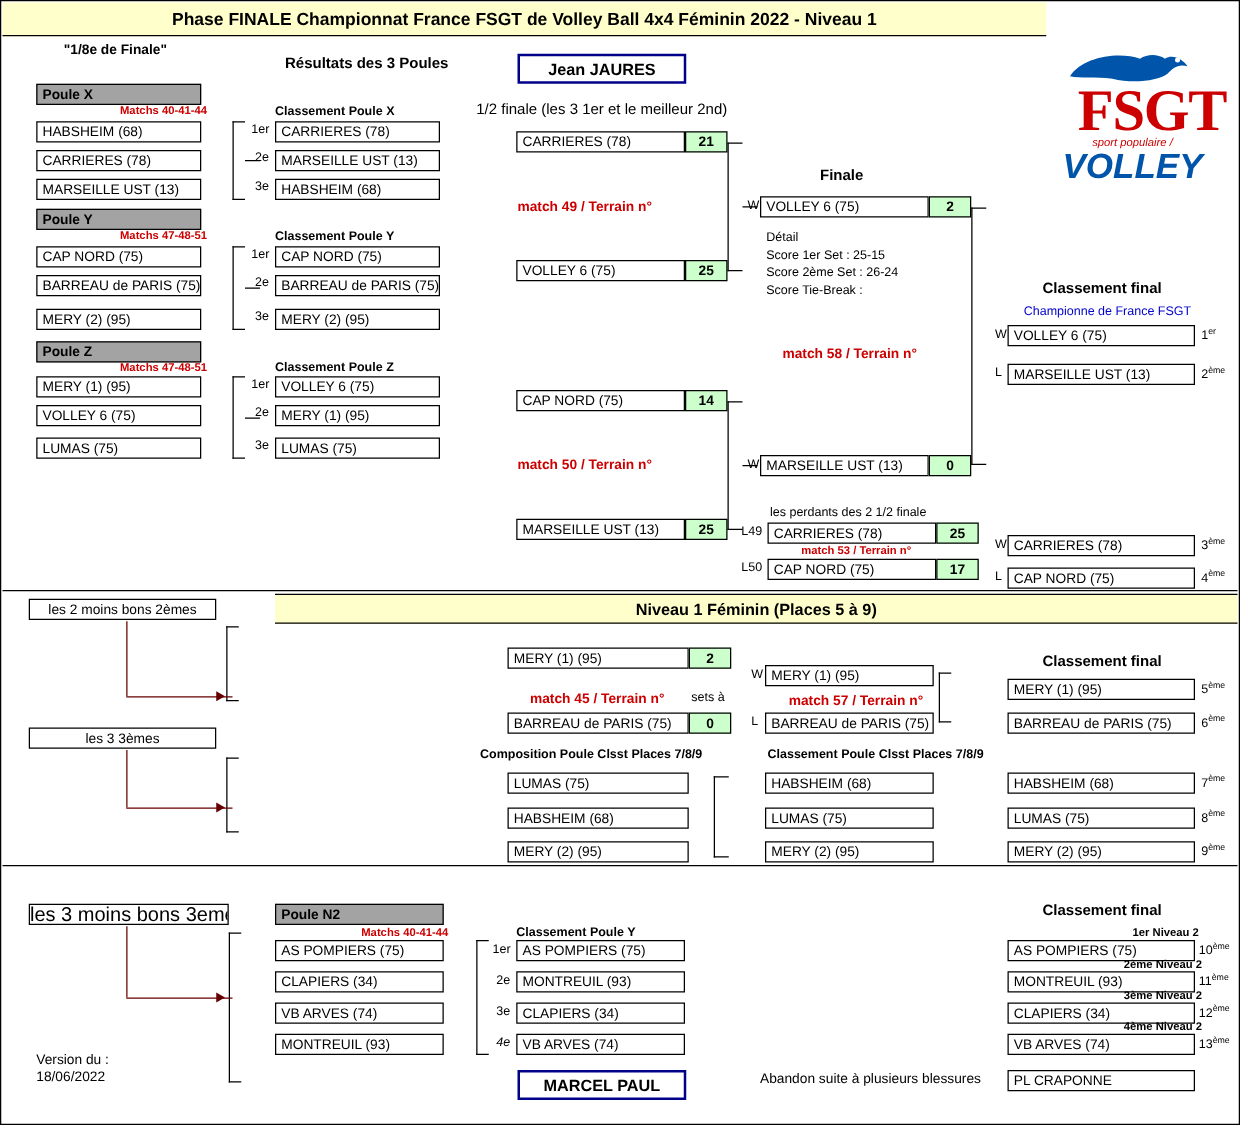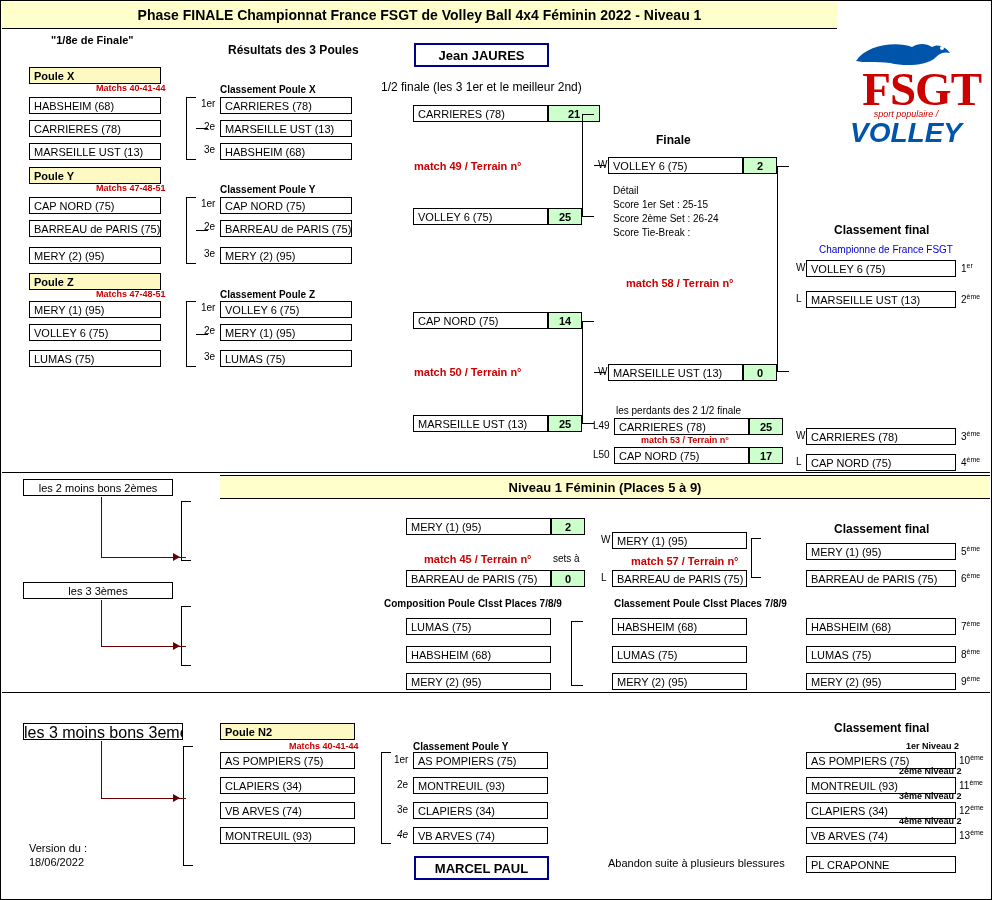--- a/index.html
+++ b/index.html
@@ -25,21 +25,21 @@
   }
   .cell{
     position:absolute;border:1px solid #000;background:#fff;
     height:17px;line-height:17px;padding-left:4px;box-sizing:border-box;
     font-size:11px;white-space:nowrap;overflow:hidden;
   }
   .cell.score{
     background:#ccffcc;text-align:center;padding-left:0;font-weight:bold;
   }
   .pouletitle{
-    position:absolute;border:1px solid #000;background:#fef9c3;
+    position:absolute;border:1px solid #000;background:#a3a3a3;
     height:17px;line-height:17px;padding-left:4px;box-sizing:border-box;
     font-weight:bold;font-size:11px;
   }
   .lbl{position:absolute;font-size:11px;white-space:nowrap;}
   .lbl.b{font-weight:bold;}
   .lbl.red{color:#cc0000;font-weight:bold;}
   .lbl.smallred{color:#cc0000;font-weight:bold;font-size:9px;}
   .lbl.blue{color:#0000cc;font-size:10px;}
   .boxtitle{
     position:absolute;border:2px solid #000088;background:#fff;
@@ -134,21 +134,21 @@
 
   <div class="lbl b" style="left:219px;top:288px;font-size:10px;">Classement Poule Z</div>
   <div class="prefix" style="left:200px;top:301px;">1er</div>
   <div class="cell" style="left:219px;top:300px;width:132px;">VOLLEY 6 (75)</div>
   <div class="prefix" style="left:203px;top:324px;">2e</div>
   <div class="cell" style="left:219px;top:323px;width:132px;">MERY (1) (95)</div>
   <div class="prefix" style="left:203px;top:350px;">3e</div>
   <div class="cell" style="left:219px;top:349px;width:132px;">LUMAS (75)</div>
 
   <div class="cell" style="left:412px;top:104px;width:135px;">CARRIERES (78)</div>
-  <div class="cell score" style="left:547px;top:104px;width:52px;">21</div>
+  <div class="cell score" style="left:547px;top:104px;width:34px;">21</div>
   <div class="lbl red" style="left:413px;top:159px;">match 49 / Terrain n°</div>
   <div class="cell" style="left:412px;top:207px;width:135px;">VOLLEY 6 (75)</div>
   <div class="cell score" style="left:547px;top:207px;width:34px;">25</div>
   <div class="brace" style="left:581px;top:113px;width:12px;height:103px;"></div>
   <div class="hline" style="left:593px;top:164px;width:12px;"></div>
 
   <div class="prefix" style="left:597px;top:158px;">W</div>
   <div class="cell" style="left:607px;top:156px;width:135px;">VOLLEY 6 (75)</div>
   <div class="cell score" style="left:742px;top:156px;width:34px;">2</div>
 

